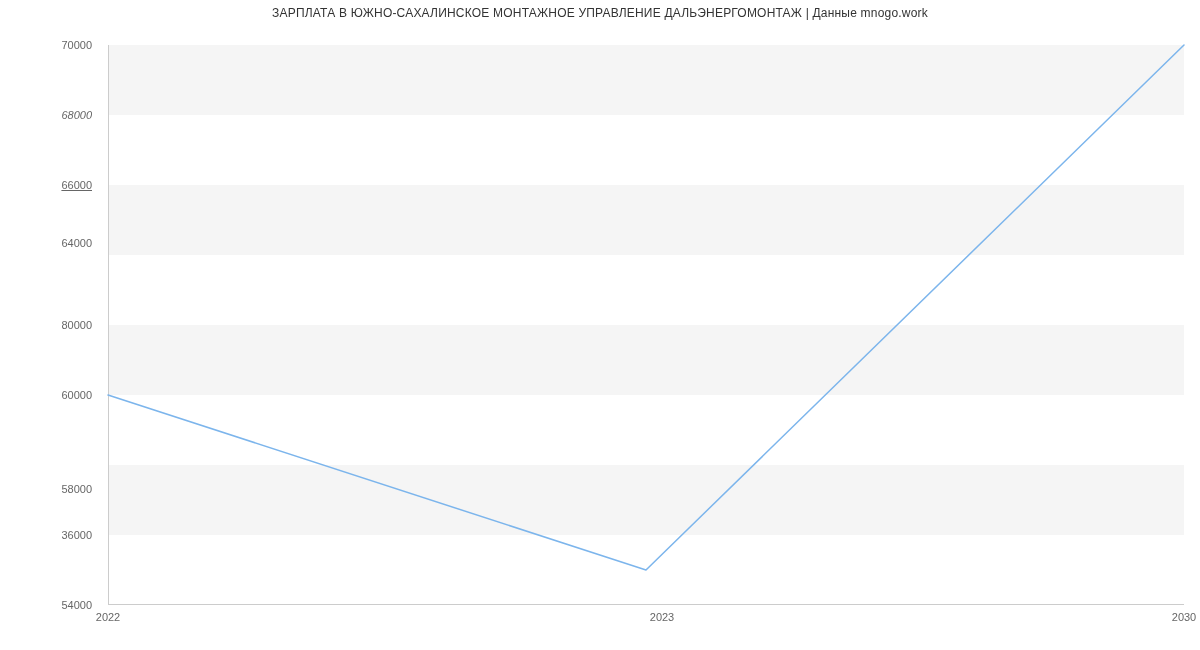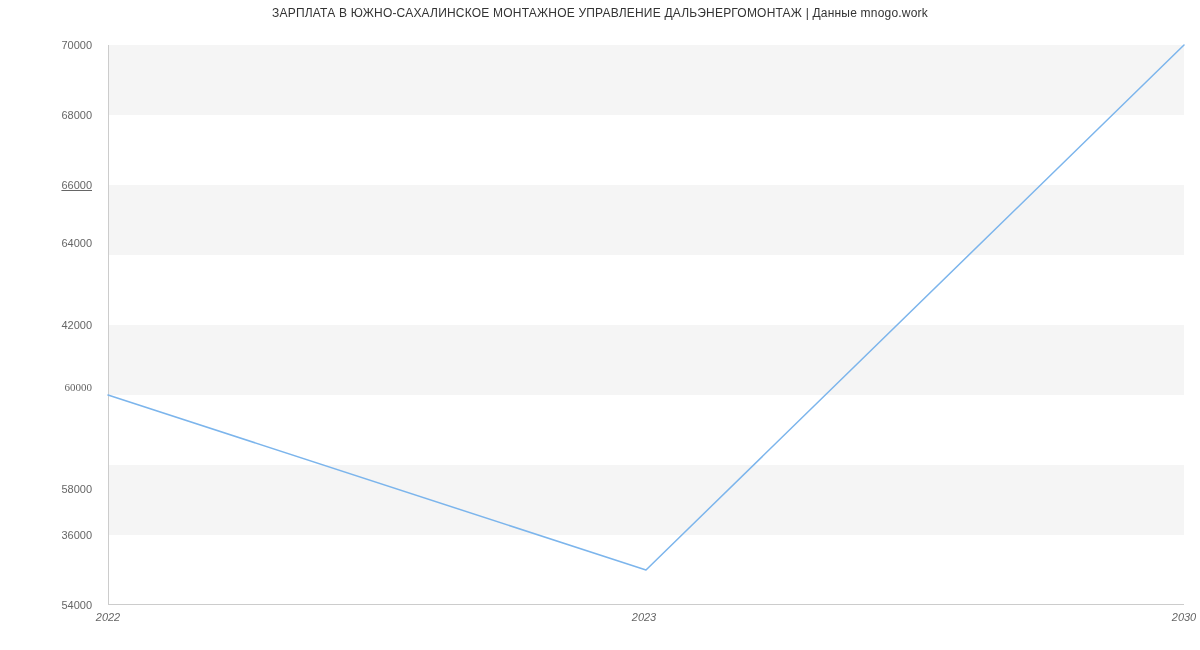--- a/index.html
+++ b/index.html
@@ -51,21 +51,20 @@
     transform: translateY(-50%);
     text-align: right;
     white-space: nowrap;
   }
   .x-label {
     position: absolute;
     top: 6px;
     transform: translateX(-50%);
     text-align: left;
     white-space: nowrap;
-    font-style: italic;
   }
 
   svg.line { position: absolute; left:0; top:0; overflow: visible; }
   .series-line {
     fill: none;
     stroke: #7cb5ec;
     stroke-width: 1.5;
     stroke-linejoin: round;
     stroke-linecap: round;
   }
@@ -73,40 +72,40 @@
 </head>
 <body>
 
 <div class="chart-wrap">
   <div class="title">ЗАРПЛАТА В  ЮЖНО-САХАЛИНСКОЕ МОНТАЖНОЕ УПРАВЛЕНИЕ ДАЛЬЭНЕРГОМОНТАЖ | Данные mnogo.work</div>
 
   <div class="y-labels" id="y-labels" style="left:0; top:45px; width:100px; height:560px;">
       <div class="y-label" style="top: 560px;">54000</div>
       <div class="y-label" style="top: 490px;">36000</div>
       <div class="y-label" style="top: 420px; margin-top: 24px;">58000</div>
-      <div class="y-label" style="top: 342px; font-family: Liberation Serif, serif;">60000</div>
-      <div class="y-label" style="top: 280px;">42000</div>
+      <div class="y-label" style="top: 350px;">60000</div>
+      <div class="y-label" style="top: 280px;">80000</div>
       <div class="y-label" style="top: 198px;">64000</div>
       <div class="y-label" style="top: 140px; text-decoration: underline;">66000</div>
-      <div class="y-label" style="top: 70px;">68000</div>
+      <div class="y-label" style="top: 70px; font-style: italic;">68000</div>
       <div class="y-label" style="top: 0px; margin-left: 44px;">70000</div>
     </div>
 
   <div class="plot" id="plot">
     <div id="bands">
         <div class="band" style="top: 420px; height: 70px;"></div>
         <div class="band" style="top: 280px; height: 70px;"></div>
         <div class="band" style="top: 140px; height: 70px;"></div>
         <div class="band" style="top: 0px; height: 70px;"></div>
       </div>
     <div class="axis-line y-axis-line"></div>
     <div class="axis-line x-axis-line"></div>
     <svg class="line" id="svg-line" width="1076" height="560">
       <polyline id="series" class="series-line" points="0,350 538,525 1076,0"></polyline>
     </svg>
   </div>
 
   <div class="x-labels" id="x-labels" style="left:108px; top:605px; width:1076px; height:24px;">
       <div class="x-label" style="left: 0px;">2022</div>
-      <div class="x-label" style="left: 536px;">2023</div>
+      <div class="x-label" style="left: 554px;">2023</div>
       <div class="x-label" style="left: 1076px;">2030</div>
     </div>
 </div>
 
 </body></html>

